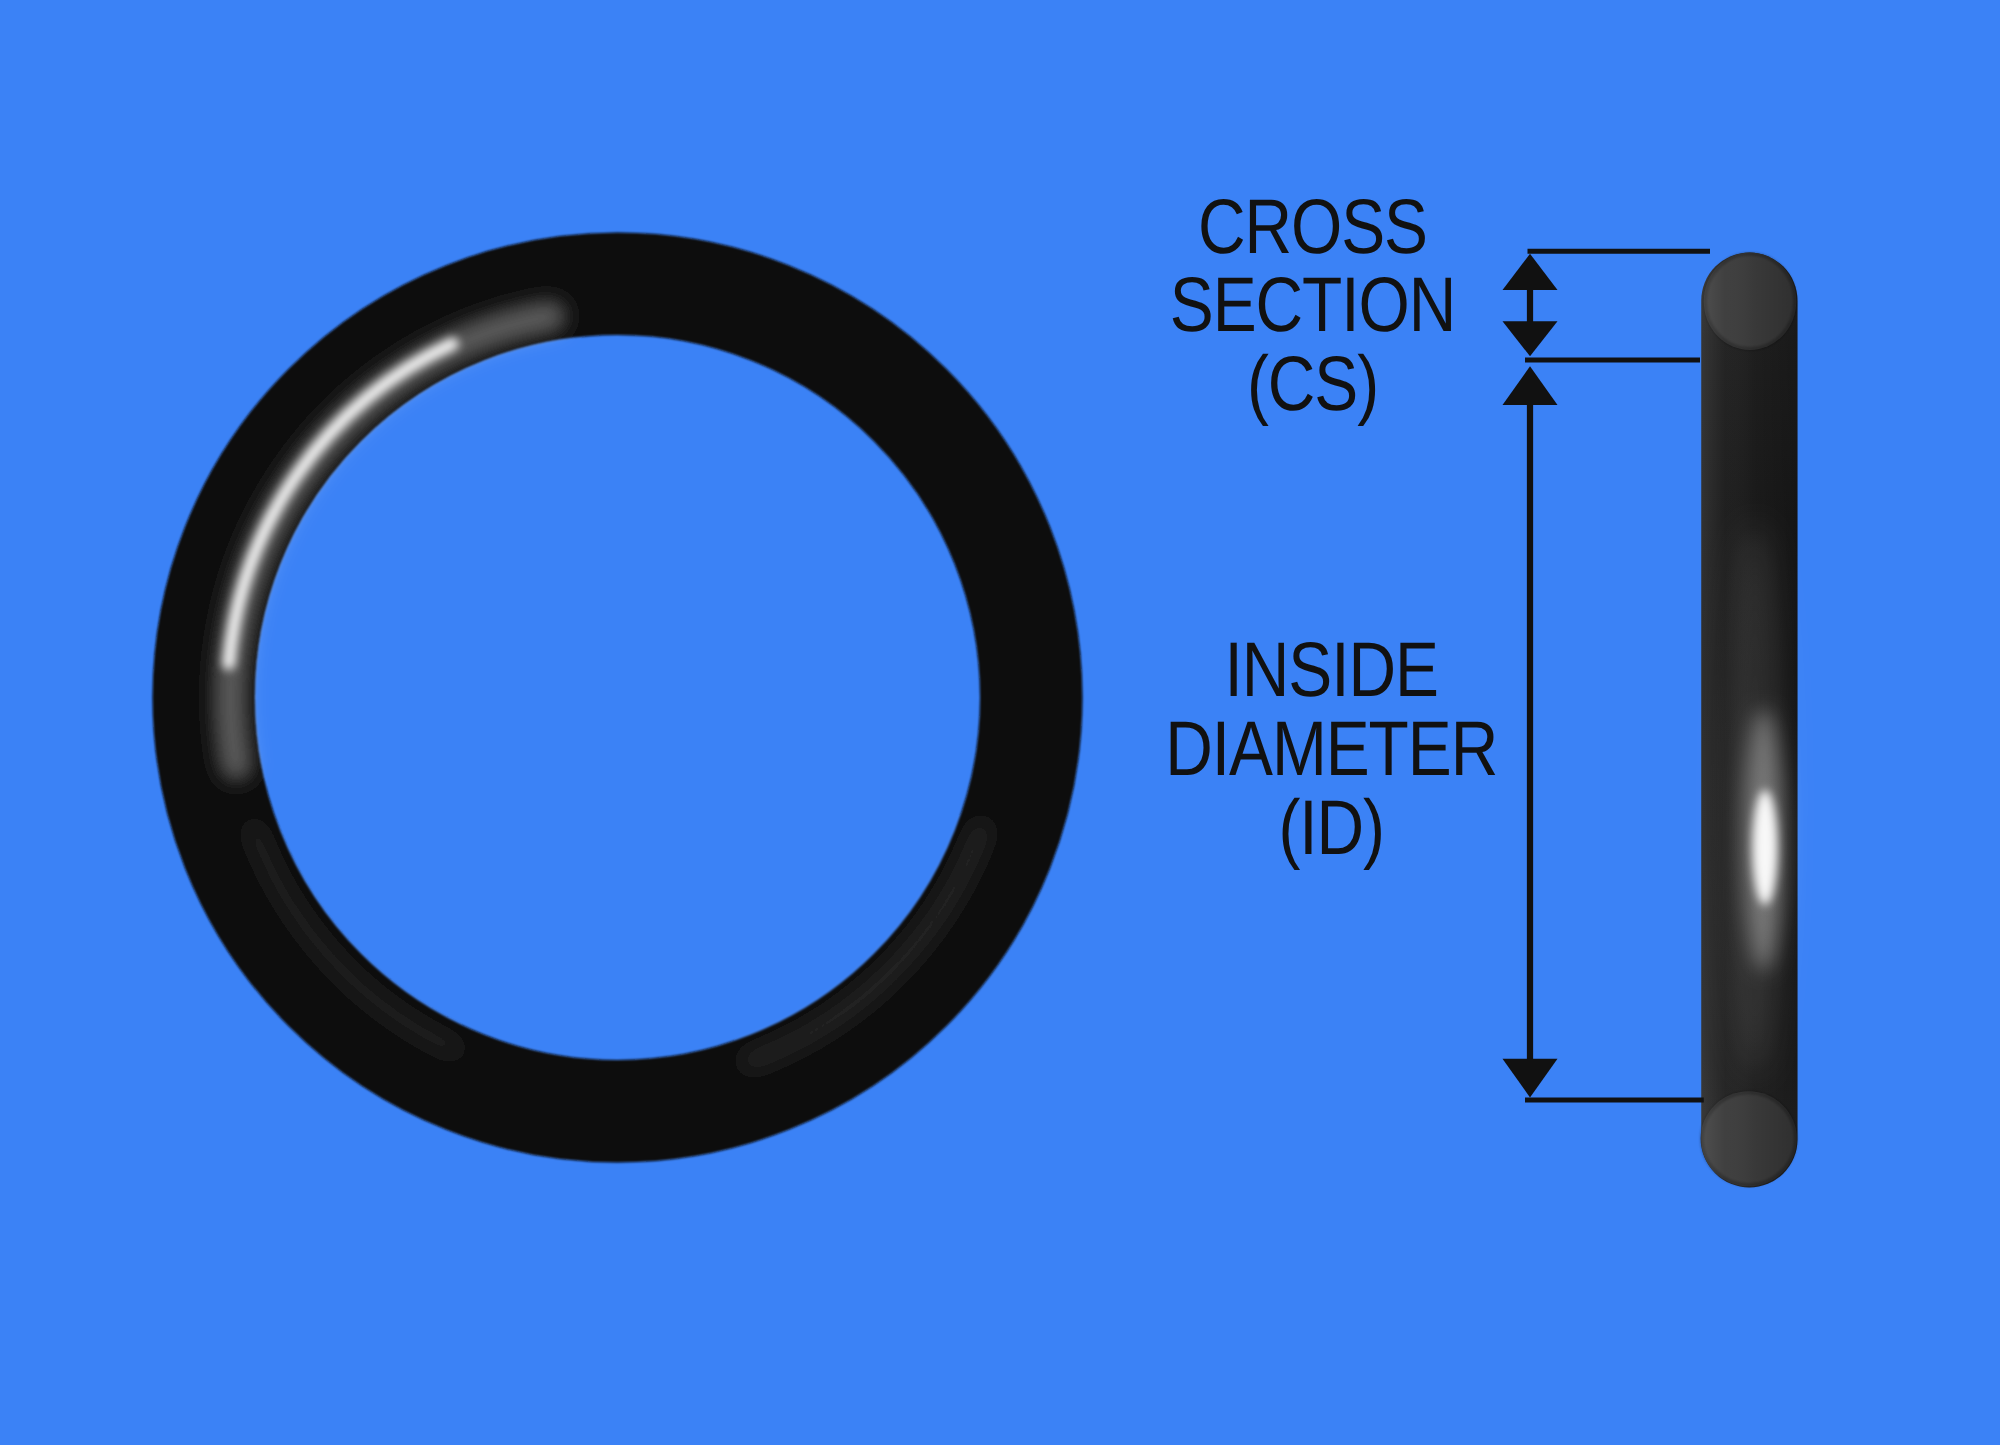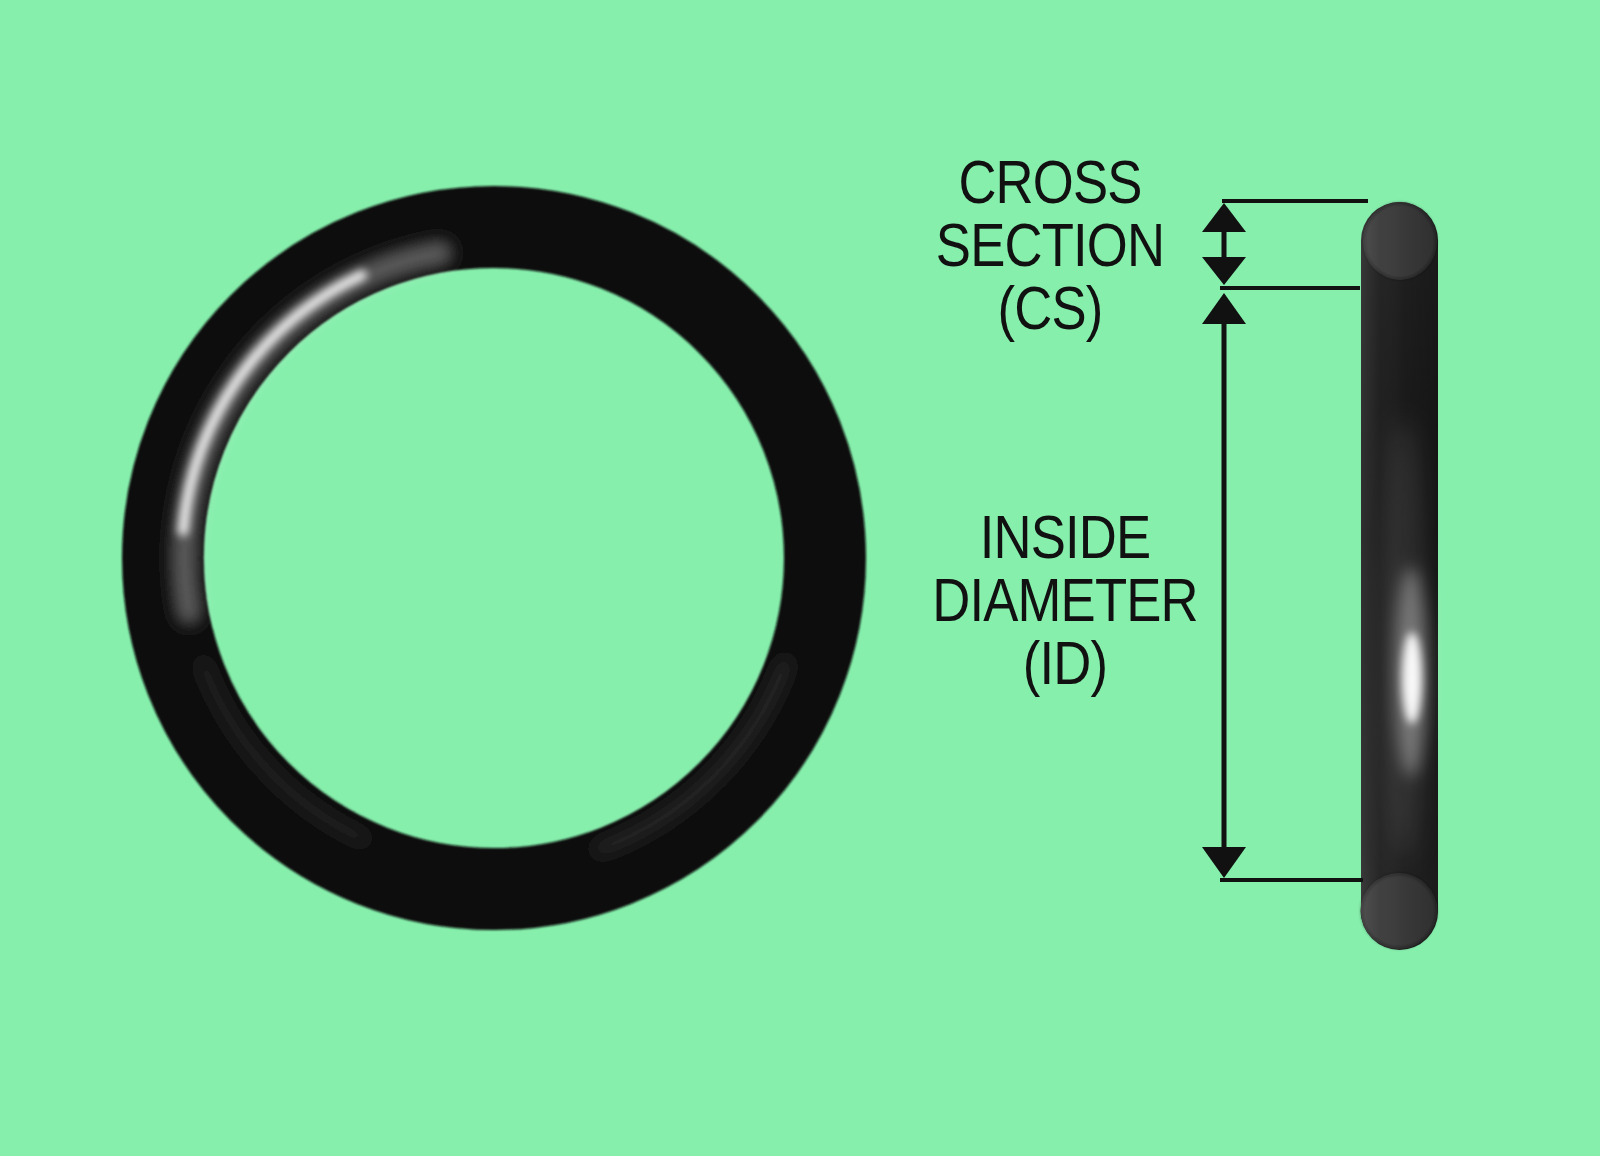--- a/index.html
+++ b/index.html
@@ -1,20 +1,20 @@
 <!DOCTYPE html>
 <html><head>
 <meta charset="utf-8">
 <style>
   html, body { margin: 0; padding: 0; background: #ffffff; }
   .stage {
     position: relative;
     width: 1600px;
     height: 1156px;
-    background: #86efac;
+    background: #3b82f6;
     overflow: hidden;
     font-family: "Liberation Sans", sans-serif;
   }
   .stage svg { position: absolute; left: 0; top: 0; }
   .dim-label {
     position: absolute;
     width: 400px;
     text-align: center;
     color: #111111;
     font-size: 62px;

